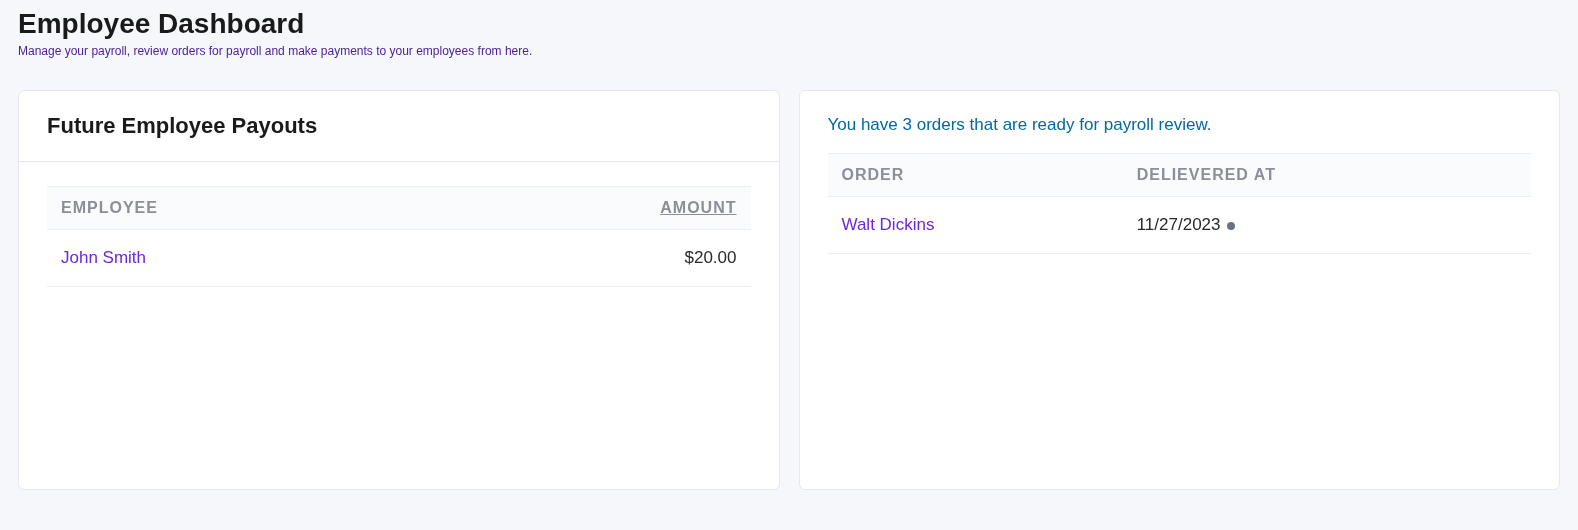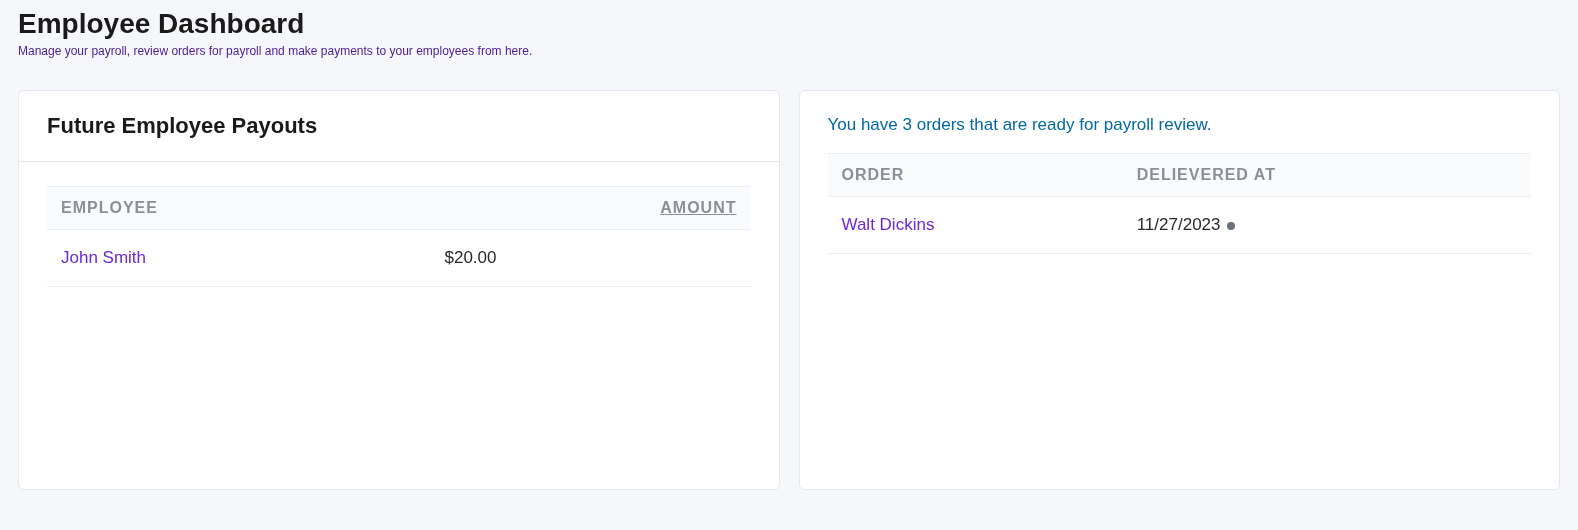--- a/index.html
+++ b/index.html
@@ -76,21 +76,21 @@
       text-align: right;
       text-decoration: underline;
     }
     .table tbody td {
       padding: 18px 14px;
       border-bottom: 1px solid #eceff2;
       font-size: 17px;
       color: #2a2a2a;
     }
     .table tbody td.right {
-      text-align: left;
+      text-align: right;
     }
     .link {
       color: #6d28d9;
       text-decoration: none;
       cursor: pointer;
     }
     .status-dot {
       display: inline-block;
       width: 8px;
       height: 8px;

